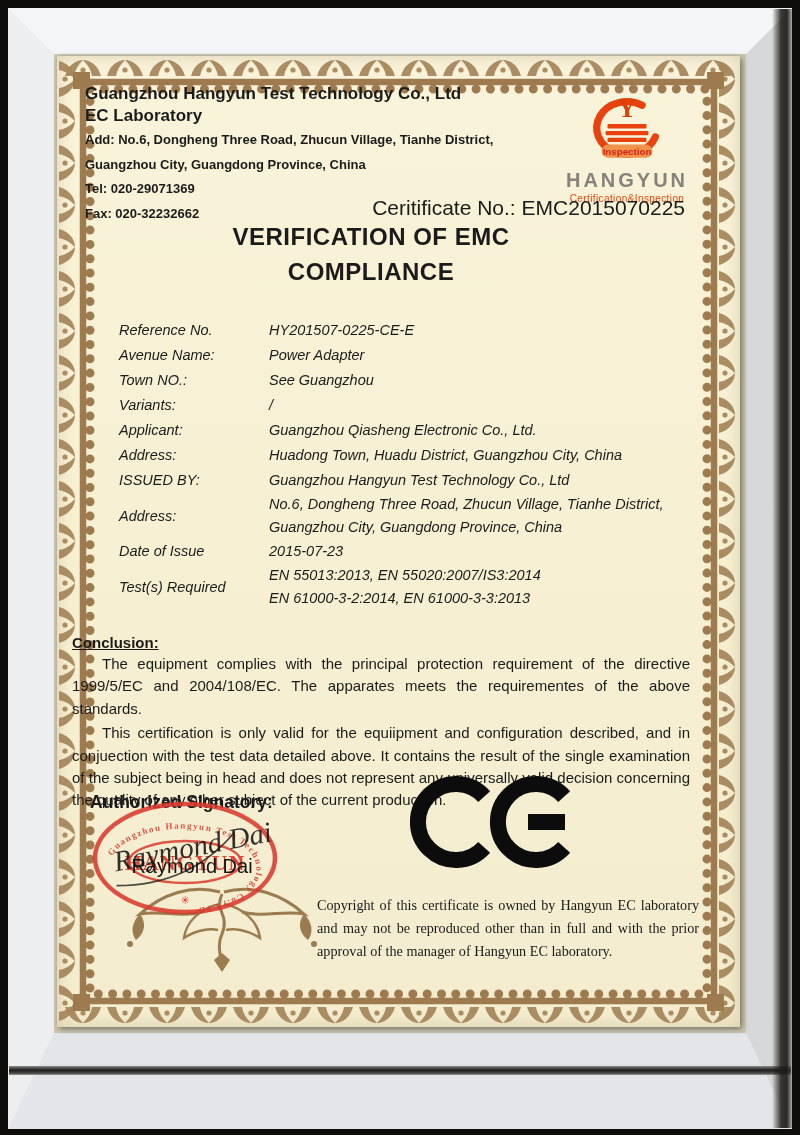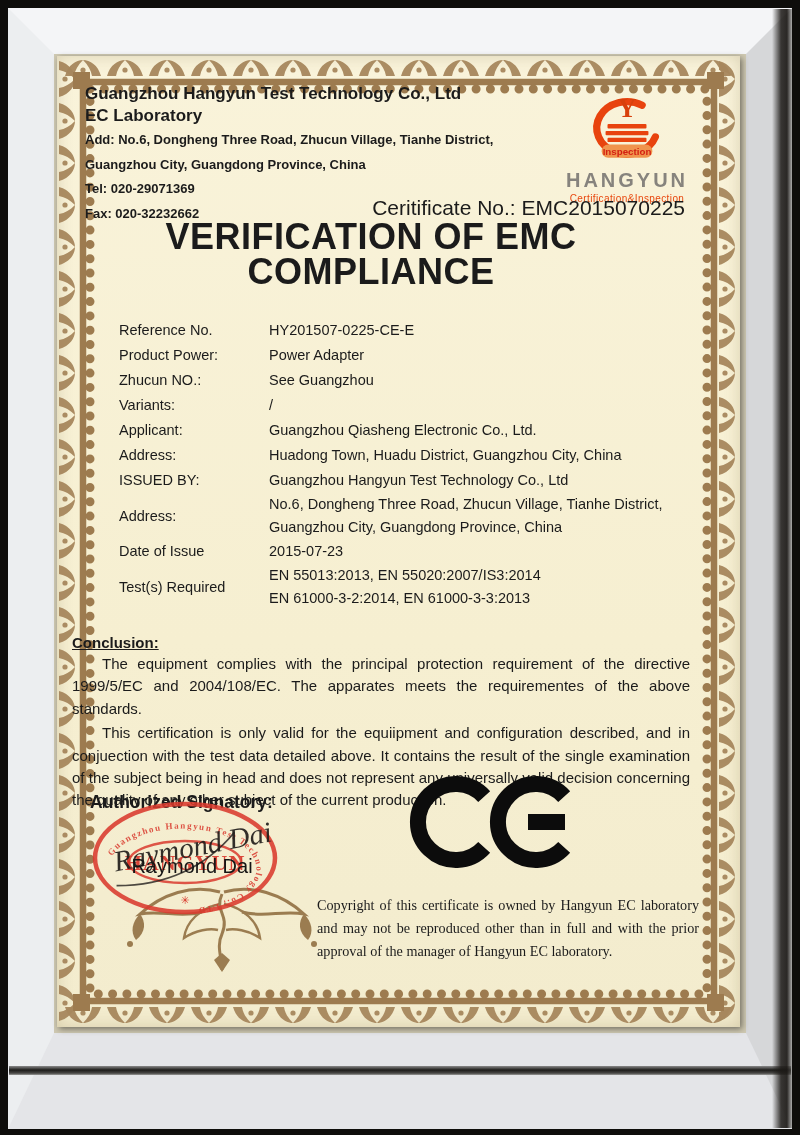--- a/index.html
+++ b/index.html
@@ -23,24 +23,24 @@
   .h-co{font-size:17px;font-weight:bold;line-height:22px;}
   .h-sm{font-size:13px;font-weight:bold;line-height:23.5px;margin-top:1px;}
 
   .logo{position:absolute;left:500px;top:33px;width:140px;text-align:center;}
   .logo-brand{font-size:20px;font-weight:bold;letter-spacing:3px;color:#86837d;margin-top:0px;}
   .logo-tag{font-size:10px;font-weight:normal;letter-spacing:.4px;color:#e8470e;margin-top:1px;}
 
   .cert-no{position:absolute;right:55px;top:140px;font-size:21px;font-weight:normal;}
 
   .title{position:absolute;left:0;right:55px;top:163px;text-align:center;
-         font-size:36px;font-weight:bold;line-height:35px;letter-spacing:.5px;}
+         font-size:24px;font-weight:bold;line-height:35px;letter-spacing:.5px;}
 
   .fields{position:absolute;left:62px;top:262px;width:572px;font-size:14.5px;}
-  .field-row{display:flex;align-items:center;min-height:25px;}
+  .field-row{display:flex;align-items:center;min-height:25px;font-style:italic;}
   .field-label{width:150px;flex:none;line-height:23px;}
   .field-value div{line-height:23px;}
 
   .conclusion{position:absolute;left:15px;top:578px;width:618px;}
   .conc-head{font-size:15px;font-weight:bold;text-decoration:underline;line-height:17px;margin-bottom:1px;}
   .conclusion p{margin:2px 0;font-size:15px;line-height:22.4px;text-align:justify;text-indent:30px;}
 
   .signatory{position:absolute;left:33px;top:736px;font-size:17.5px;font-weight:bold;z-index:2;}
   .stamp{position:absolute;left:30px;top:744px;z-index:3;}
   .signee{position:absolute;left:65px;top:799px;width:140px;text-align:center;
@@ -200,27 +200,27 @@
     </div>
 
     <div class="fields" id="fields">
         <div class="field-row">
           <div class="field-label">Reference No.</div>
           <div class="field-value">
             <div>HY201507-0225-CE-E</div>
           </div>
         </div>
         <div class="field-row">
-          <div class="field-label">Product Power:</div>
+          <div class="field-label">Avenue Name:</div>
           <div class="field-value">
             <div>Power Adapter</div>
           </div>
         </div>
         <div class="field-row">
-          <div class="field-label">Zhucun NO.:</div>
+          <div class="field-label">Town NO.:</div>
           <div class="field-value">
             <div>See Guangzhou</div>
           </div>
         </div>
         <div class="field-row">
           <div class="field-label">Variants:</div>
           <div class="field-value">
             <div>/</div>
           </div>
         </div>

